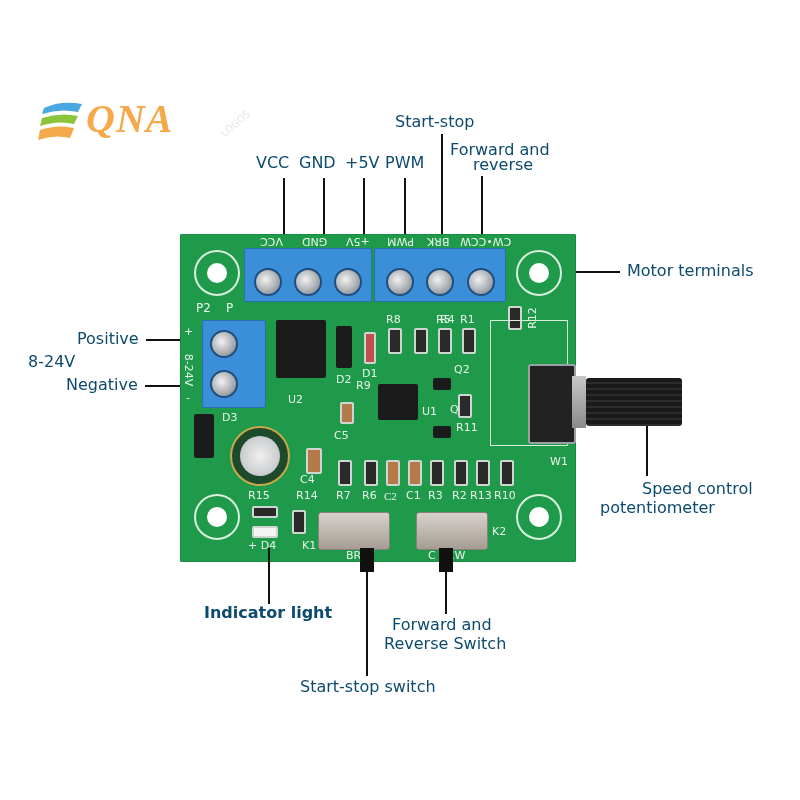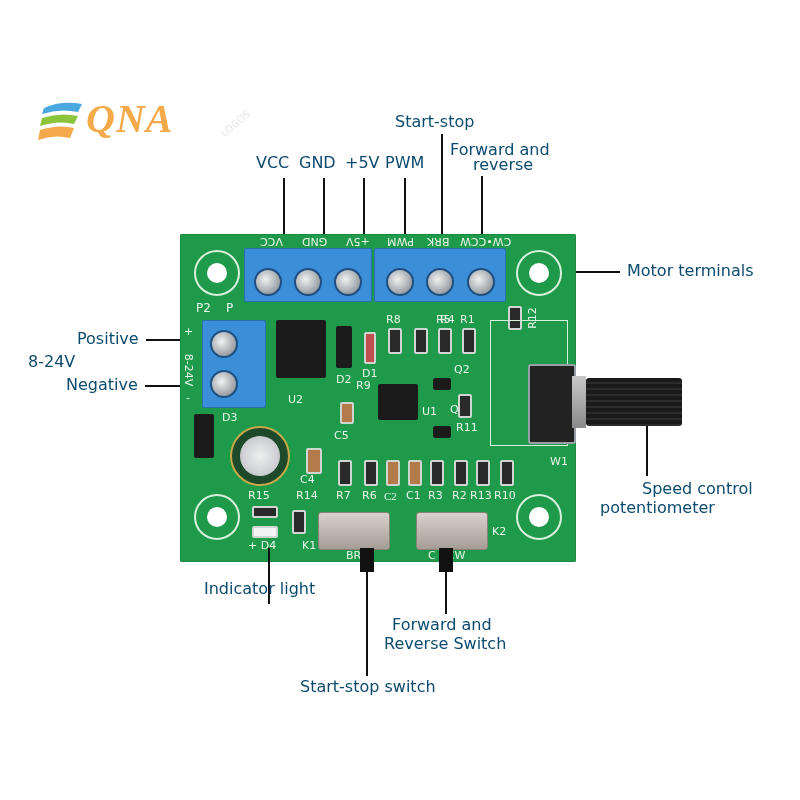--- a/index.html
+++ b/index.html
@@ -172,16 +172,16 @@
 <div class="abs" style="left:572px;top:376px;width:14px;height:52px;background:linear-gradient(#c8c8c8,#8a8a8a);"></div>
 <div class="knob" style="left:586px;top:378px;width:96px;height:48px;border-radius:3px;background:repeating-linear-gradient(#1a1a1a 0 4px,#2c2c2c 4px 6px);"></div>
 
 <div class="abs" style="left:360px;top:548px;width:14px;height:24px;background:#111;"></div>
 <div class="abs" style="left:439px;top:548px;width:14px;height:24px;background:#111;"></div>
 
 <div class="line" style="left:268px;top:548px;width:2px;height:56px;"></div>
 <div class="line" style="left:366px;top:572px;width:2px;height:104px;"></div>
 <div class="line" style="left:445px;top:572px;width:2px;height:42px;"></div>
 
-<div class="lbl" style="left:204px;top:580px;">Indicator light</div>
+<div class="lbl" style="left:204px;top:604px;font-weight:bold;">Indicator light</div>
 <div class="lbl" style="left:392px;top:616px;">Forward and</div>
 <div class="lbl" style="left:384px;top:635px;">Reverse Switch</div>
 <div class="lbl" style="left:300px;top:678px;">Start-stop switch</div>
 
 </body></html>

